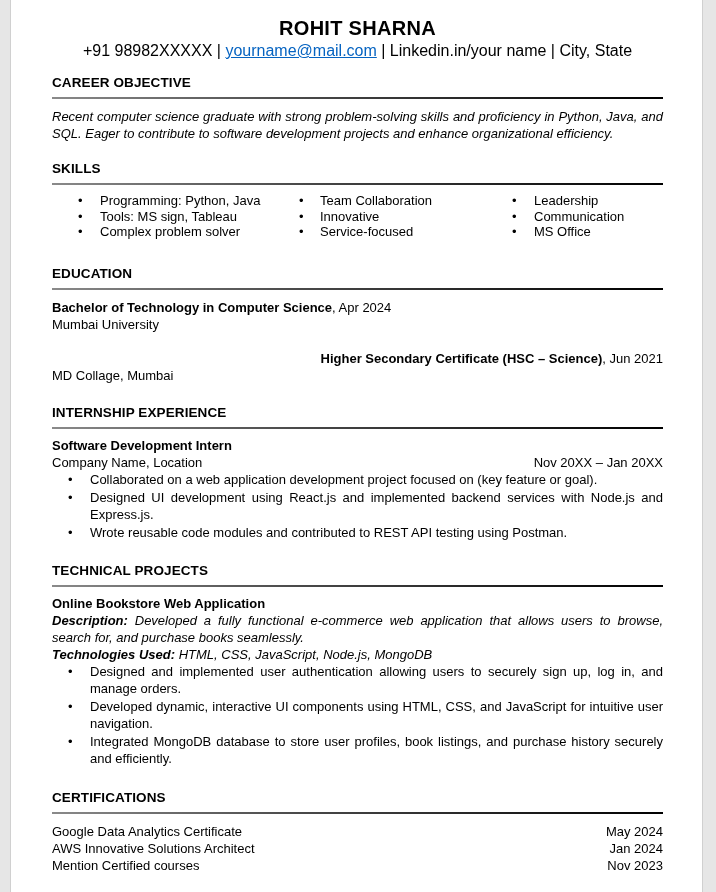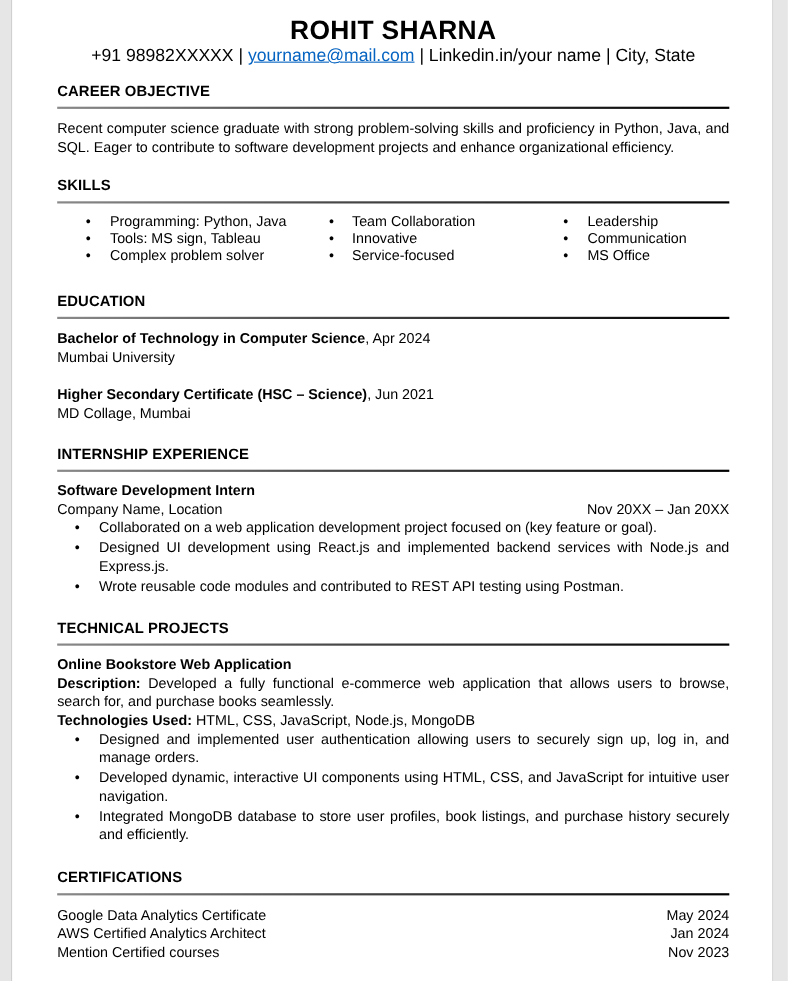--- a/index.html
+++ b/index.html
@@ -31,21 +31,21 @@
       left: 41px;
       top: 0;
       width: 611px;
     }
     .name {
       position: absolute;
       top: 12px;
       left: 0;
       width: 611px;
       text-align: center;
-      font-size: 24px;
+      font-size: 20px;
       font-weight: bold;
       letter-spacing: 0.3px;
       line-height: 32px;
     }
     .contact {
       position: absolute;
       top: 43px;
       left: 0;
       width: 611px;
       text-align: center;
@@ -68,20 +68,21 @@
       letter-spacing: 0.1px;
     }
     .rule {
       height: 2px;
       margin-top: 6px;
       background: linear-gradient(to right, #8a8a8a 0%, #4a4a4a 40%, #000 100%);
     }
     .para {
       line-height: 17px;
       text-align: justify;
+      font-style: italic;
     }
     .skills {
       display: flex;
       margin-top: 8px;
     }
     .skill-col {
       list-style: none;
       margin: 0;
       padding: 0;
     }
@@ -173,21 +174,21 @@
       <div class="sec-title">EDUCATION</div>
       <div class="rule"></div>
       <div style="margin-top:9px;">
         <div class="row" style="justify-content:flex-start;">
             <span class="bold">Bachelor of Technology in Computer Science</span>
             <span>, Apr 2024</span>
           </div>
         <div class="row">Mumbai University</div>
       </div>
       <div style="margin-top:17px;">
-        <div class="row" style="justify-content:flex-start;">
+        <div class="row" style="justify-content:flex-end;">
             <span class="bold">Higher Secondary Certificate (HSC – Science)</span>
             <span>, Jun 2021</span>
           </div>
         <div class="row">MD Collage, Mumbai</div>
       </div>
     </div>
 
     <div class="section" style="top:405px;">
       <div class="sec-title">INTERNSHIP EXPERIENCE</div>
       <div class="rule"></div>
@@ -218,21 +219,21 @@
 
     <div class="section" style="top:790px;">
       <div class="sec-title">CERTIFICATIONS</div>
       <div class="rule"></div>
       <div style="margin-top:9px;">
         <div class="row">
           <span>Google Data Analytics Certificate</span>
           <span>May 2024</span>
         </div>
         <div class="row">
-          <span>AWS Certified Analytics Architect</span>
+          <span>AWS Innovative Solutions Architect</span>
           <span>Jan 2024</span>
         </div>
         <div class="row">
           <span>Mention Certified courses</span>
           <span>Nov 2023</span>
         </div>
       </div>
     </div>
 
   </div>

